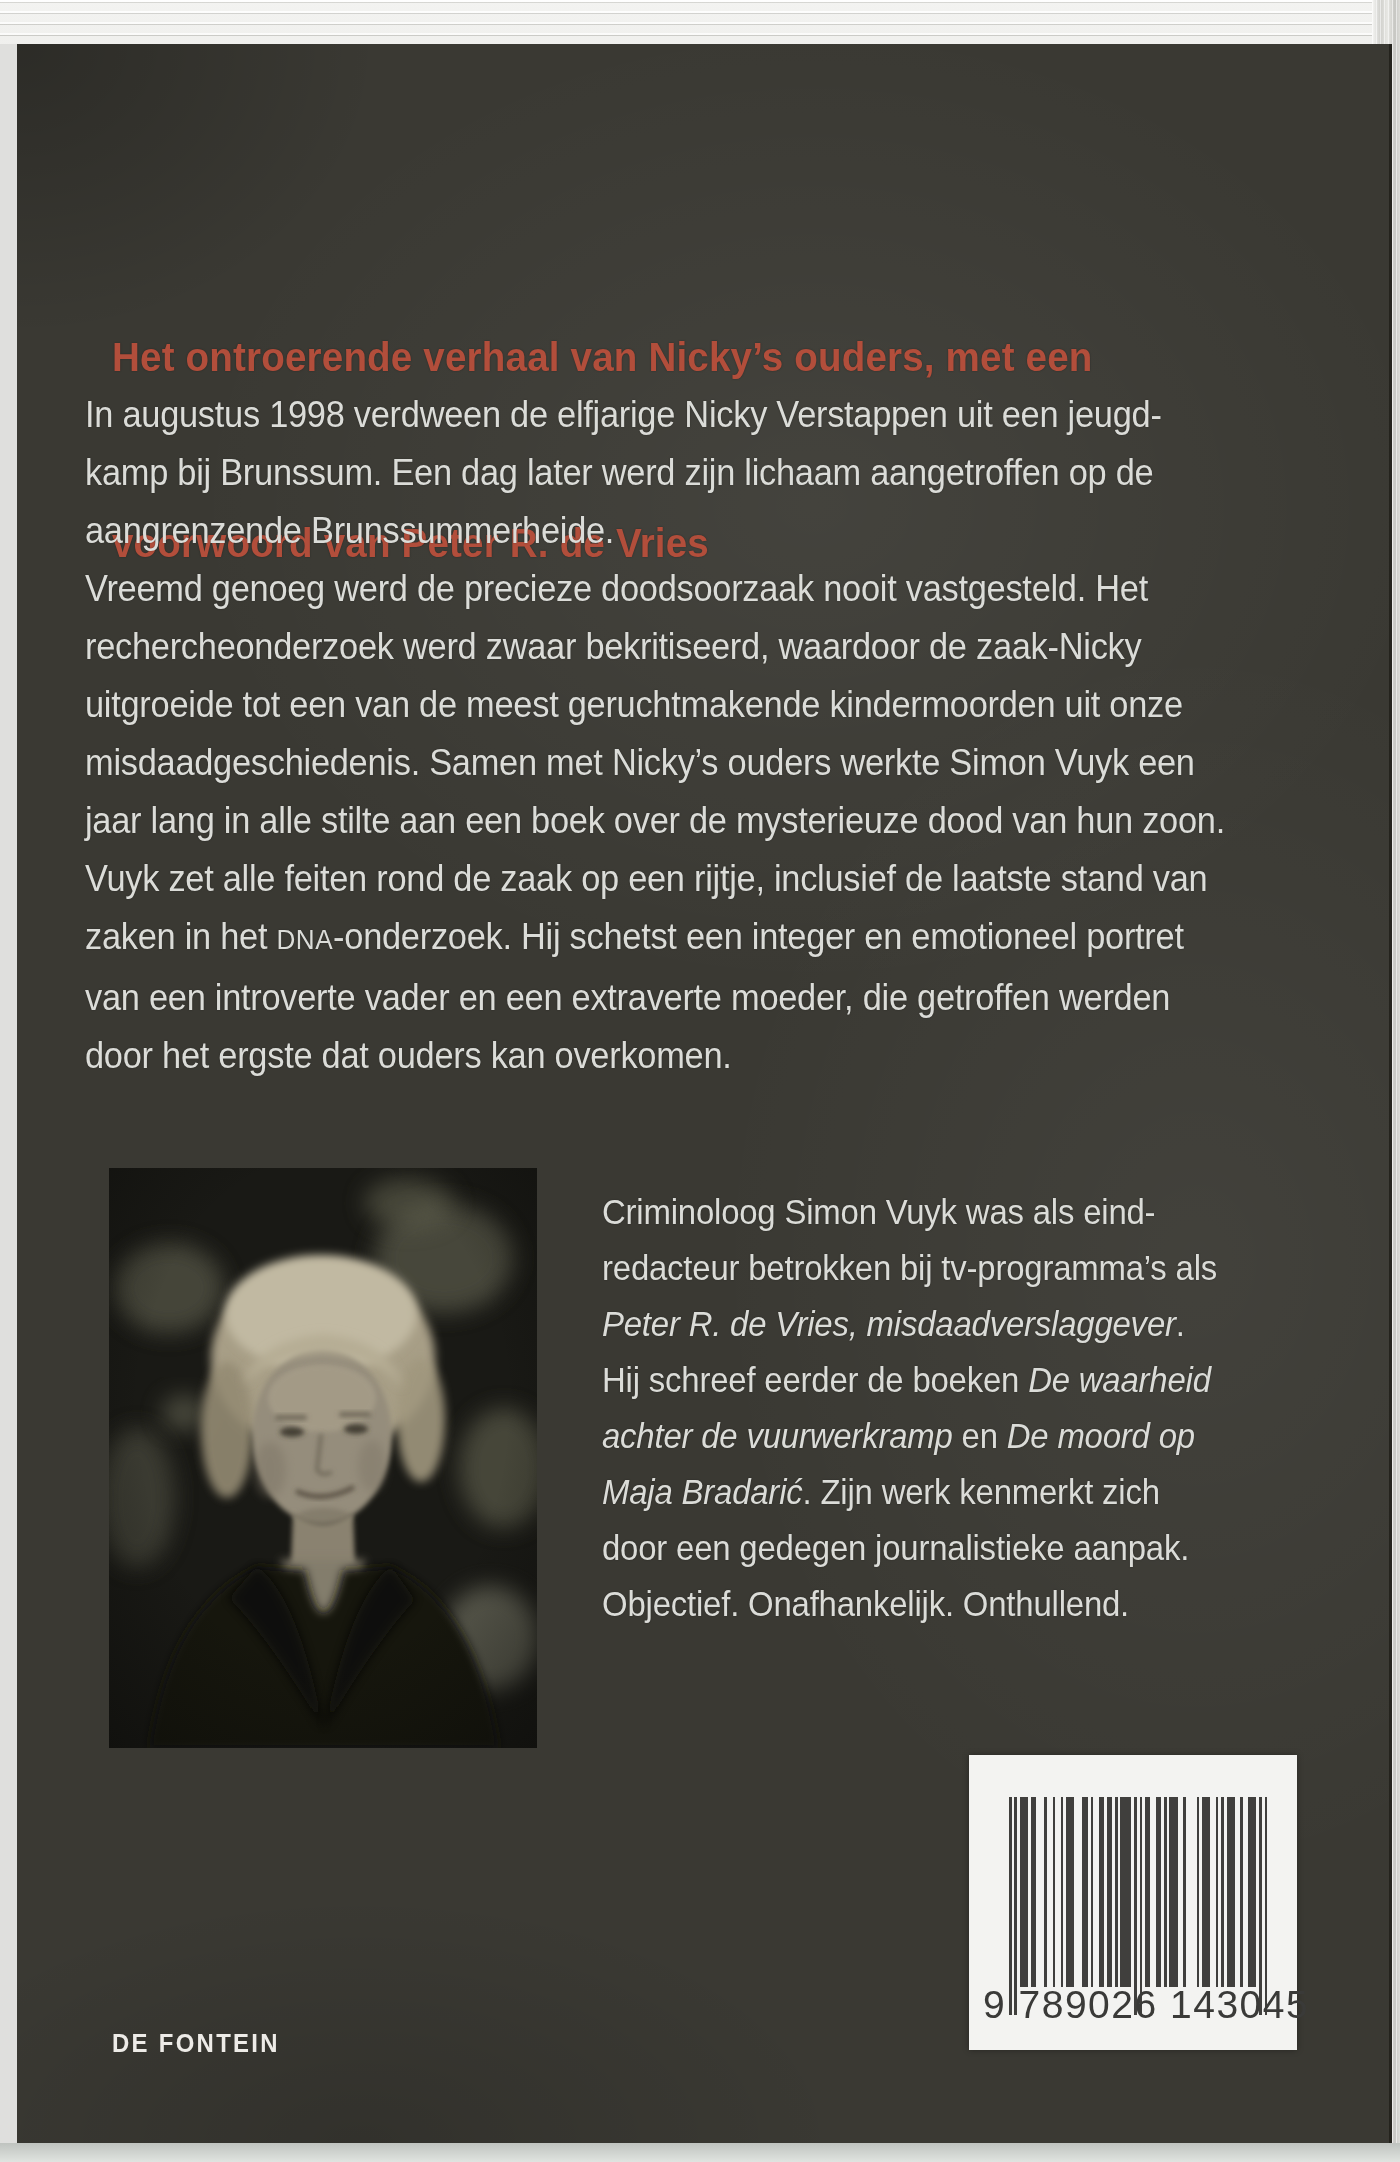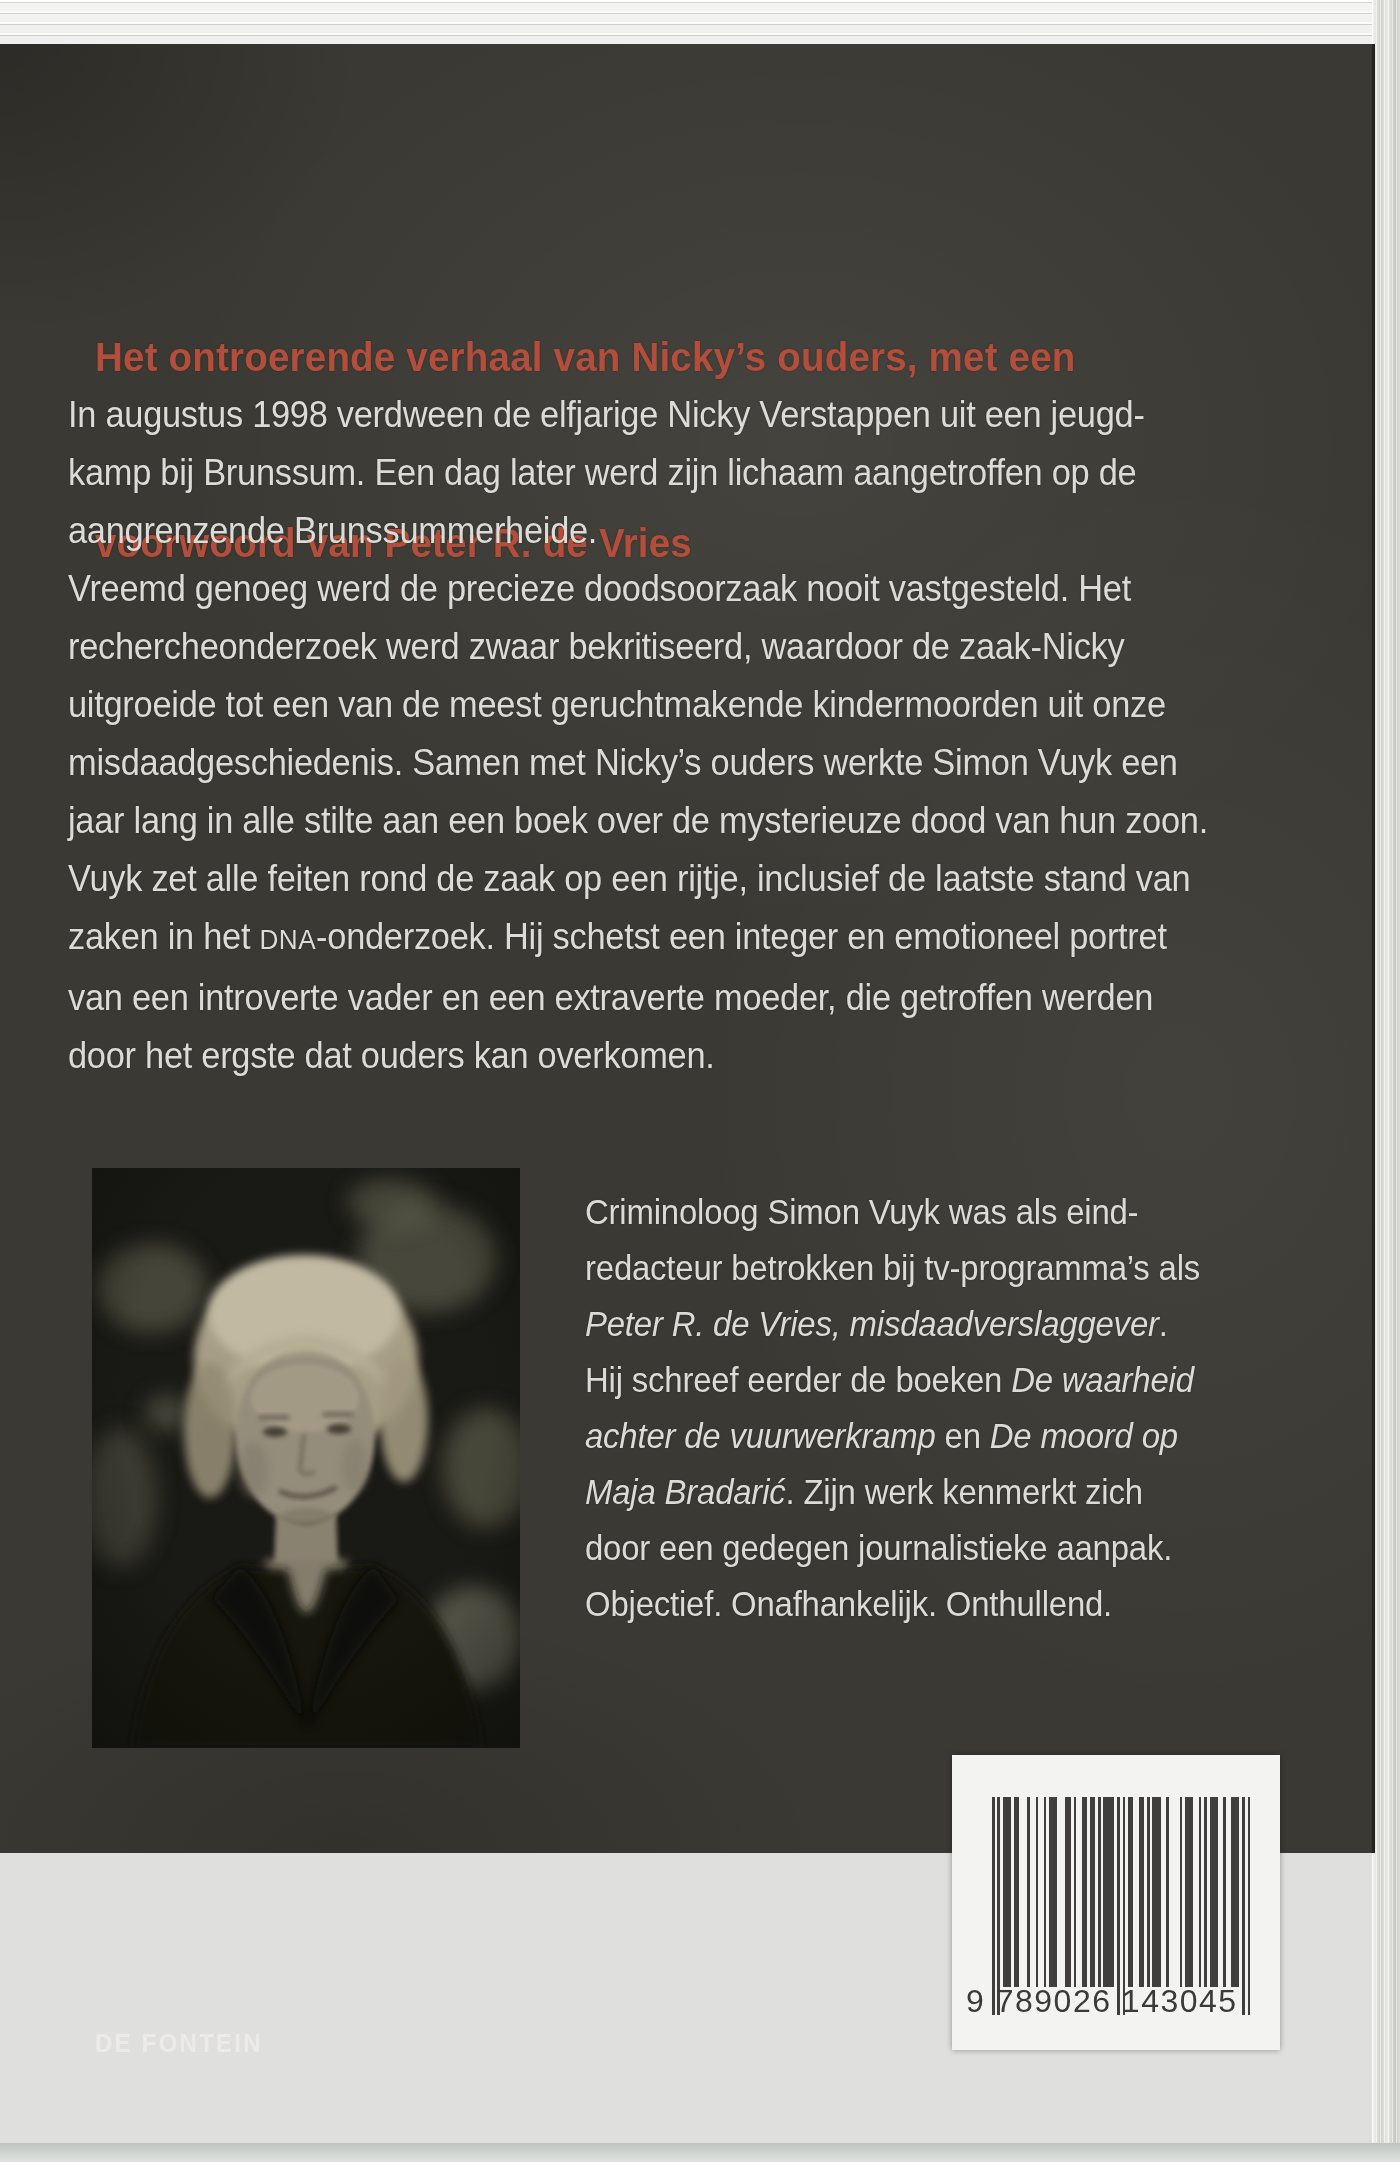--- a/index.html
+++ b/index.html
@@ -20,21 +20,21 @@
     background:
       repeating-linear-gradient(90deg, rgba(255,255,255,.55) 0 1px, rgba(0,0,0,0) 1px 4px),
       linear-gradient(90deg,#f6f6f4 0%, #d0d0cc 30%, #e8e8e4 55%, #c6c6c2 82%, #dcdcd8 100%);
   }
   .scan-bottom{
     position:absolute;left:0;top:2143px;width:1400px;height:19px;
     background:linear-gradient(#bfc3bf,#e0e4e0);
   }
   
   .cover{
-    position:absolute;left:0;top:44px;width:1372px;height:1809px;
+    position:absolute;left:17px;top:44px;width:1372px;height:2099px;
     background-color:var(--cover-bg,#3a3933);
     background-image:
       radial-gradient(900px 700px at 58% 22%, rgba(255,255,255,.05), rgba(0,0,0,0) 70%),
       radial-gradient(700px 900px at 86% 58%, rgba(255,255,255,.045), rgba(0,0,0,0) 70%),
       radial-gradient(520px 420px at 0% 0%, rgba(0,0,0,.24), rgba(0,0,0,0) 70%),
       radial-gradient(700px 360px at 25% 100%, rgba(0,0,0,.14), rgba(0,0,0,0) 70%);
     border-right:3px solid #24231d;
   }
   .cover > div{position:absolute;}
   .condensed{transform:scaleX(.93);transform-origin:0 0;}
@@ -79,21 +79,21 @@
     box-shadow:0 0 6px rgba(0,0,0,.35);
   }
   .bars{
     position:absolute;left:40px;top:42px;height:218px;font-size:0;white-space:nowrap;
   }
   .bars span{display:inline-block;width:2.72px;height:190px;vertical-align:top;}
   .bars span.b{background:#403f3d;}
   .bars span.g{height:218px;}
   .digits{
     position:absolute;left:14px;top:228px;width:300px;
-    font-size:32px;letter-spacing:1.5px;color:#3a3a38;white-space:pre;
+    font-size:39px;letter-spacing:1.5px;color:#3a3a38;white-space:pre;
   }
 </style>
 </head>
 <body>
 
 <div class="scan-top"></div>
 <div class="page-edges"></div>
 <div class="scan-bottom"></div>
 
 <div class="cover">

